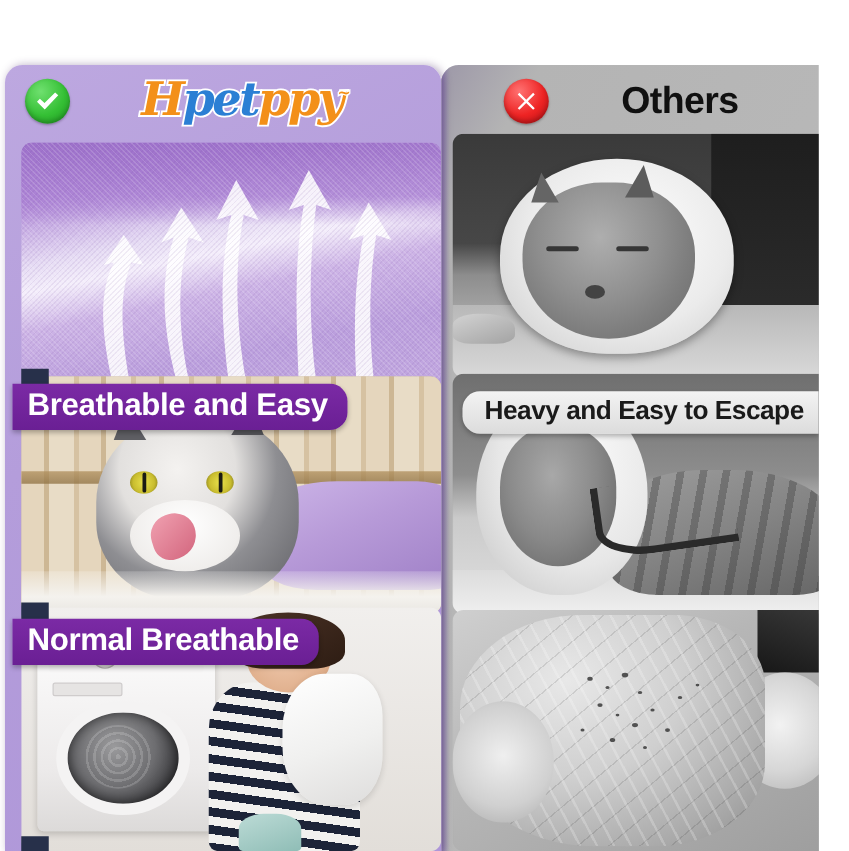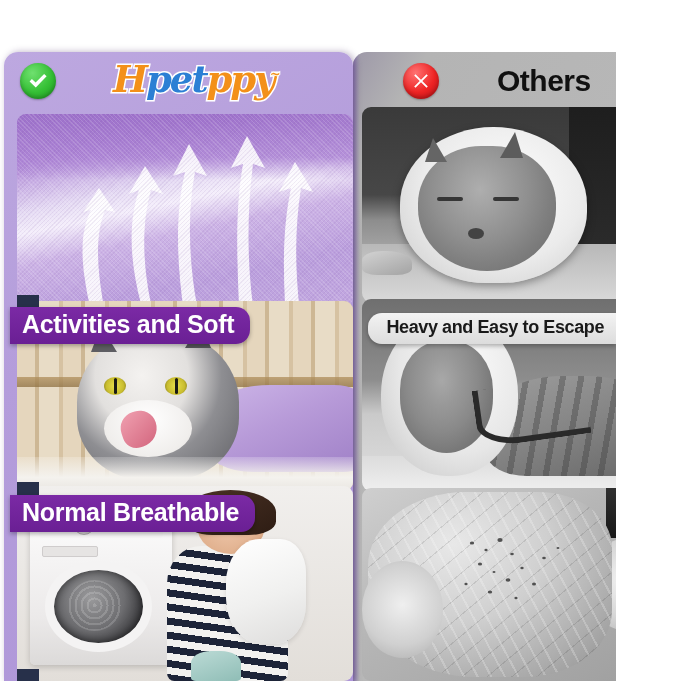--- a/index.html
+++ b/index.html
@@ -35,21 +35,21 @@
     border-radius: 14px 14px 0 0;
     overflow: hidden;
   }
   .col-left {
     left: 4px; width: 349px;
     background: linear-gradient(150deg,#bda8e0 0%, #b49ddb 40%, #ae96d8 100%);
     z-index: 3;
     box-shadow: 2px 0 7px rgba(60,30,90,.35);
   }
   .col-right {
-    left: 353px; width: 263px;
+    left: 353px; width: 302px;
     background: linear-gradient(120deg,#9d98a8 0%, #b4b4b4 12%, #b8b8b8 60%, #aeaeae 100%);
     z-index: 1;
     border-radius: 14px 0 0 0;
   }
   .col-right:before{
     content:"";
     position:absolute; left:0; top:0; width:7px; height:100%;
     background: linear-gradient(90deg, #8a79ad 0%, rgba(140,125,175,.25) 70%, rgba(0,0,0,0) 100%);
   }
 
@@ -150,21 +150,21 @@
     padding: 3px 16px 5px 12px;
     font-size: 25px;
     letter-spacing: -0.3px;
     box-shadow: 0 2px 4px rgba(0,0,0,.3);
   }
   .cap-right {
     background: linear-gradient(180deg,#f3f3f3 0%, #dcdcdc 100%);
     color: #1a1a1a;
     border-radius: 14px 0 0 14px;
     padding: 4px 12px 6px 18px;
-    font-size: 18px;
+    font-size: 21px;
     letter-spacing: -0.4px;
     box-shadow: 0 2px 4px rgba(0,0,0,.28);
   }
   .cl1 { top: 255px; }
   .cl2 { top: 443px; }
 
   .cr1 { top: 261px; right: 0; }
   .cr2 { top: 448px; right: 0; }
 
   
@@ -561,18 +561,18 @@
           <div class="towel"></div>
           <div class="glove"></div>
         </div>
       </div>
     </div>
 
     <div class="notch" style="left:13px; top:243px;"></div>
     <div class="notch" style="left:13px; top:430px;"></div>
     <div class="notch" style="left:13px; top:617px;"></div>
 
-    <div class="cap cap-left cl1">Activities and Soft</div>
+    <div class="cap cap-left cl1">Breathable and Easy</div>
     <div class="cap cap-left cl2">Normal Breathable</div>
 
   </div>
 
 </div>
 
 </body></html>

